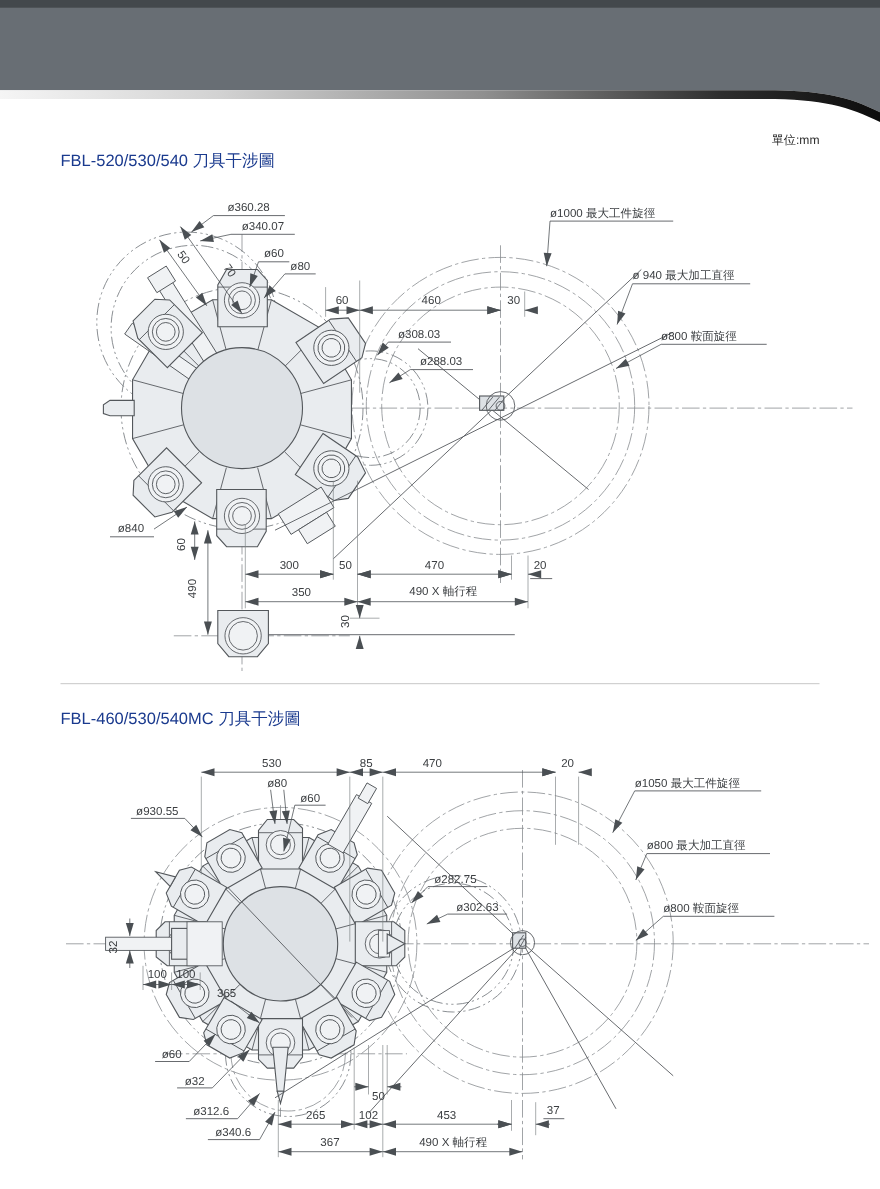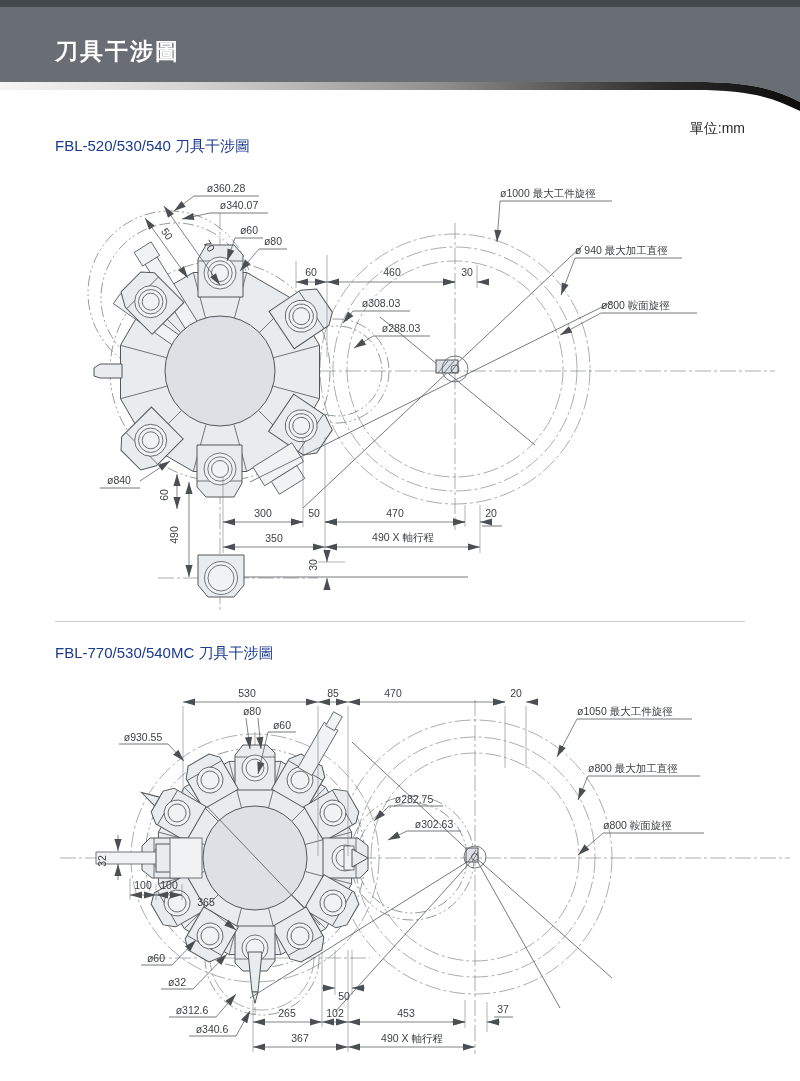--- a/index.html
+++ b/index.html
@@ -1,21 +1,21 @@
 <!DOCTYPE html>
 <html><head>
 <meta charset="utf-8">
 <style>
   html,body{margin:0;padding:0;background:#e8e8e8;}
   #page{position:relative;width:800px;height:1081px;background:#ffffff;margin:0 auto;
         font-family:"Liberation Sans","DejaVu Sans",sans-serif;overflow:hidden;}
   #hdr-svg{position:absolute;top:0;left:0;}
   #page-title{position:absolute;top:36px;left:55px;font-size:23px;font-weight:bold;
         color:#ffffff;letter-spacing:2px;}
-  #unit-label{position:absolute;top:120px;right:55px;font-size:14px;color:#2b2b2b;}
+  #unit-label{position:absolute;top:120px;right:55px;font-size:11px;color:#2b2b2b;}
   .sec-title{position:absolute;left:55px;font-size:15px;font-weight:normal;color:#1a3a8e;}
   #sec1-title{top:137px;}
   #sec2-title{top:644px;}
   #divider{position:absolute;top:621px;left:55px;width:690px;height:1px;background:#cccccc;}
   svg.diag{position:absolute;left:0;}
   #d1{top:160px;}
   #d2{top:675px;}
   svg text{font-family:"Liberation Sans","DejaVu Sans",sans-serif;font-size:10.5px;fill:#3b3e41;}
   .ln{stroke:#53575b;stroke-width:0.8;fill:none;}
   .cl{stroke:#85898d;stroke-width:0.7;fill:none;stroke-dasharray:16 3 3 3;}
@@ -45,26 +45,25 @@
         <stop offset="0.25" stop-color="#d2d2d2"></stop>
         <stop offset="0.55" stop-color="#8f8f8f"></stop>
         <stop offset="0.82" stop-color="#2e2e2e"></stop>
         <stop offset="1" stop-color="#0c0c0c"></stop>
       </linearGradient>
     </defs>
     <path d="M0,0 H800 V102 C772,88 748,82 695,82 L0,82 Z" fill="#686e74"></path>
     <rect x="0" y="0" width="800" height="7" fill="#43484c"></rect>
     <path d="M0,82 L695,82 C748,82 772,88 800,102 L800,111 C772,97 748,90 695,90 L0,90 Z" fill="url(#gsw)"></path>
   </svg>
-  <div id="page-title">刀具干涉圖</div>
   <div id="unit-label">單位:mm</div>
 
   <div id="sec1-title" class="sec-title">FBL-520/530/540 刀具干涉圖</div>
   <div id="divider"></div>
-  <div id="sec2-title" class="sec-title">FBL-770/530/540MC 刀具干涉圖</div>
+  <div id="sec2-title" class="sec-title">FBL-460/530/540MC 刀具干涉圖</div>
 
   <svg id="d1" class="diag" width="800" height="460" viewBox="0 160 800 450">
     <defs>
       <marker id="arA" markerUnits="userSpaceOnUse" markerWidth="14" markerHeight="10" refX="13" refY="5" orient="auto-start-reverse">
         <path d="M1,1.4 L13,5 L1,8.6 Z" fill="#4a4f53"></path>
       </marker>
       <g id="st1">
         <path class="fA" d="M198,292 V254 L206,240 H234 L243,250 V292 Z"></path>
         <line class="ln" x1="198" y1="256" x2="243" y2="256"></line>
         <circle class="fC" cx="220" cy="268" r="16"></circle>

